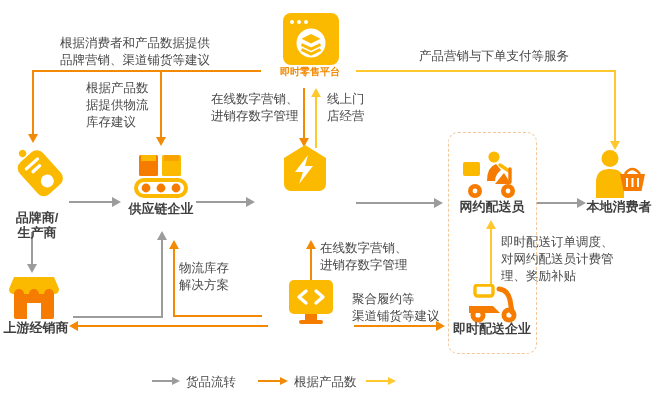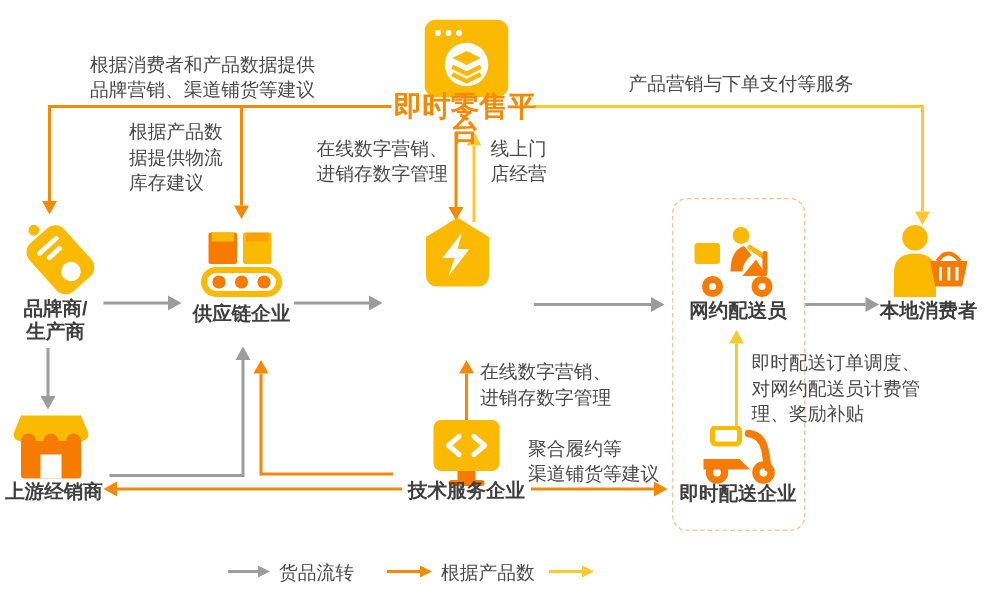--- a/index.html
+++ b/index.html
@@ -10,21 +10,21 @@
   .ah-r{border-top:5px solid transparent;border-bottom:5px solid transparent;border-left:9px solid;}
   .ah-l{border-top:5px solid transparent;border-bottom:5px solid transparent;border-right:9px solid;}
   .ah-u{border-left:5px solid transparent;border-right:5px solid transparent;border-bottom:9px solid;}
   .ah-d{border-left:5px solid transparent;border-right:5px solid transparent;border-top:9px solid;}
   .ah-r.sm{border-top-width:4px;border-bottom-width:4px;border-left-width:8px;}
   .c-gray{color:var(--gray,#9c9c9c);}
   .c-orange{color:var(--orange,#F28A05);}
   .c-yellow{color:var(--yellow,#FFC82E);}
   .icon{position:absolute;}
   .nlabel{position:absolute;font-size:13px;font-weight:bold;color:#3f3f3f;text-align:center;line-height:15px;white-space:pre-line;}
-  .plabel{position:absolute;font-size:19px;font-weight:bold;color:var(--orange,#F28A05);text-align:center;line-height:16px;}
+  .plabel{position:absolute;font-size:10px;font-weight:bold;color:var(--orange,#F28A05);text-align:center;line-height:16px;}
   .note{position:absolute;font-size:12.5px;color:#4a4a4a;line-height:17px;white-space:pre-line;}
   .dashed-box{position:absolute;border:1.5px dashed #f2c79c;border-radius:10px;}
   .legend-label{position:absolute;font-size:12.5px;color:#4a4a4a;}
 </style>
 </head>
 <body>
 
 <div id="canvas">
 
   <div class="ln c-gray" style="left:69px;top:201px;width:43px;height:2px"></div>
@@ -161,39 +161,40 @@
     <rect x="8" y="1" width="18" height="11" rx="2.5" fill="none" stroke="var(--gold,#FBB900)" stroke-width="3.4"></rect>
     <circle cx="11" cy="31" r="7.5" fill="var(--orange2,#F57C00)"></circle>
       <circle cx="11" cy="31" r="2.6" fill="#fff"></circle>
     <circle cx="42" cy="31" r="7.5" fill="var(--orange2,#F57C00)"></circle>
       <circle cx="42" cy="31" r="2.6" fill="#fff"></circle>
     <path d="M2 22 h24 l7 7 h-31 z" fill="var(--orange2,#F57C00)"></path>
     <path d="M32 5 q9 1 11 11 l2 12" stroke="var(--orange2,#F57C00)" stroke-width="5" fill="none" stroke-linecap="round"></path>
   </svg>
 
   <div class="plabel" style="left:255px;top:64px;width:110px">即时零售平台</div>
-  <div class="nlabel" style="left:2px;top:198px;width:70px">品牌商/
+  <div class="nlabel" style="left:2px;top:210px;width:70px">品牌商/
 生产商</div>
   <div class="nlabel" style="left:123px;top:201px;width:76px">供应链企业</div>
   <div class="nlabel" style="left:458px;top:199px;width:68px">网约配送员</div>
   <div class="nlabel" style="left:583px;top:199px;width:72px">本地消费者</div>
   <div class="nlabel" style="left:1px;top:320px;width:70px">上游经销商</div>
-  <div class="nlabel" style="left:267px;top:319px;width:88px">技术服务企业</div>
   <div class="nlabel" style="left:448px;top:321px;width:88px">即时配送企业</div>
 
   <div class="note" style="left:60px;top:35px">根据消费者和产品数据提供
 品牌营销、渠道铺货等建议</div>
   <div class="note" style="left:86px;top:80px">根据产品数
 据提供物流
 库存建议</div>
   <div class="note" style="left:211px;top:91px">在线数字营销、
 进销存数字管理</div>
   <div class="note" style="left:419px;top:48px">产品营销与下单支付等服务</div>
   <div class="note" style="left:327px;top:91px">线上门
 店经营</div>
+  <div class="note" style="left:179px;top:260px">物流库存
+解决方案</div>
   <div class="note" style="left:320px;top:240px">在线数字营销、
 进销存数字管理</div>
   <div class="note" style="left:352px;top:291px">聚合履约等
 渠道铺货等建议</div>
   <div class="note" style="left:501px;top:234px">即时配送订单调度、
 对网约配送员计费管
 理、奖励补贴</div>
 
   <div class="ln c-gray" style="left:152px;top:380px;width:20px;height:2px"></div>
   <div class="ah ah-r sm c-gray" style="left:172px;top:377px"></div>

